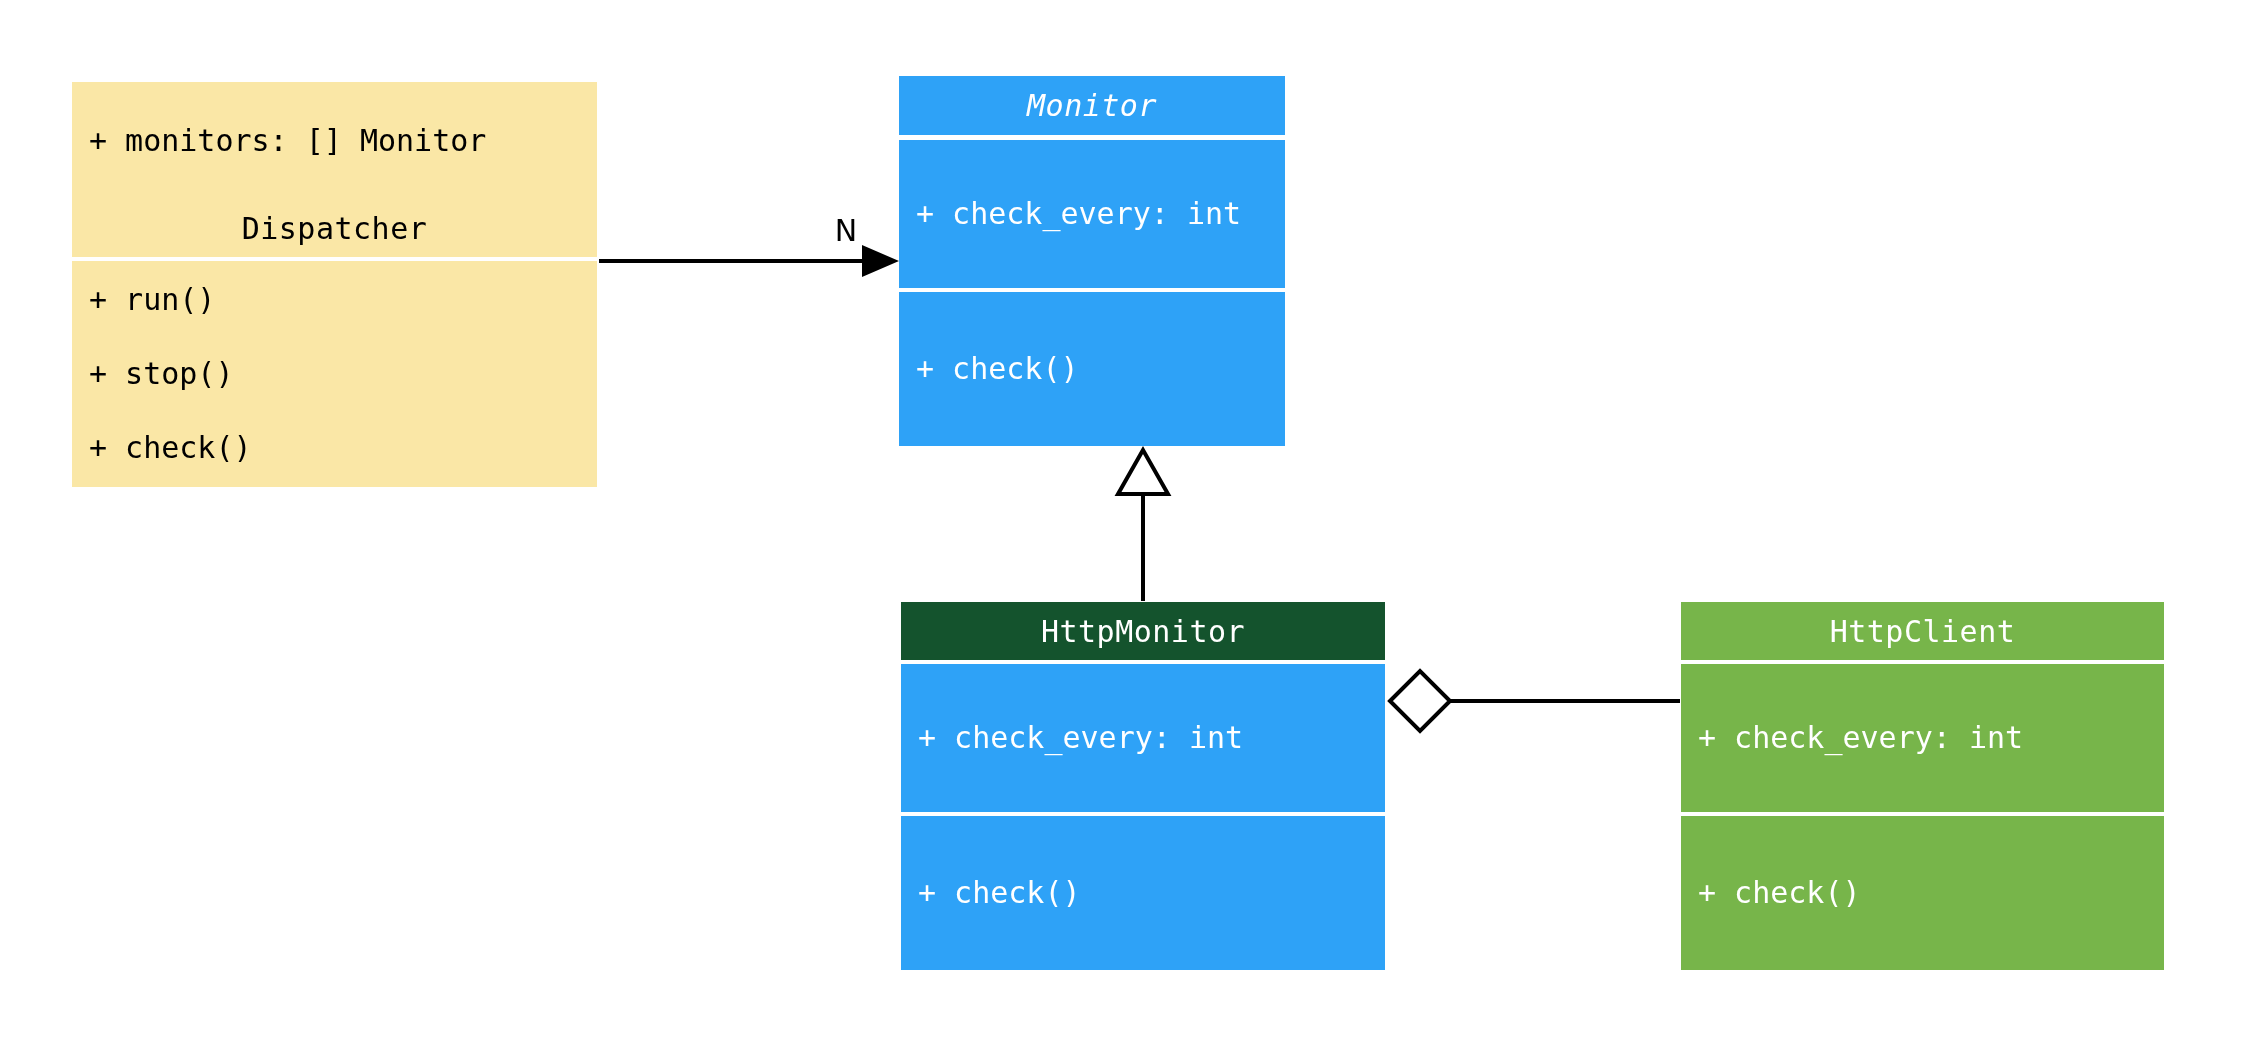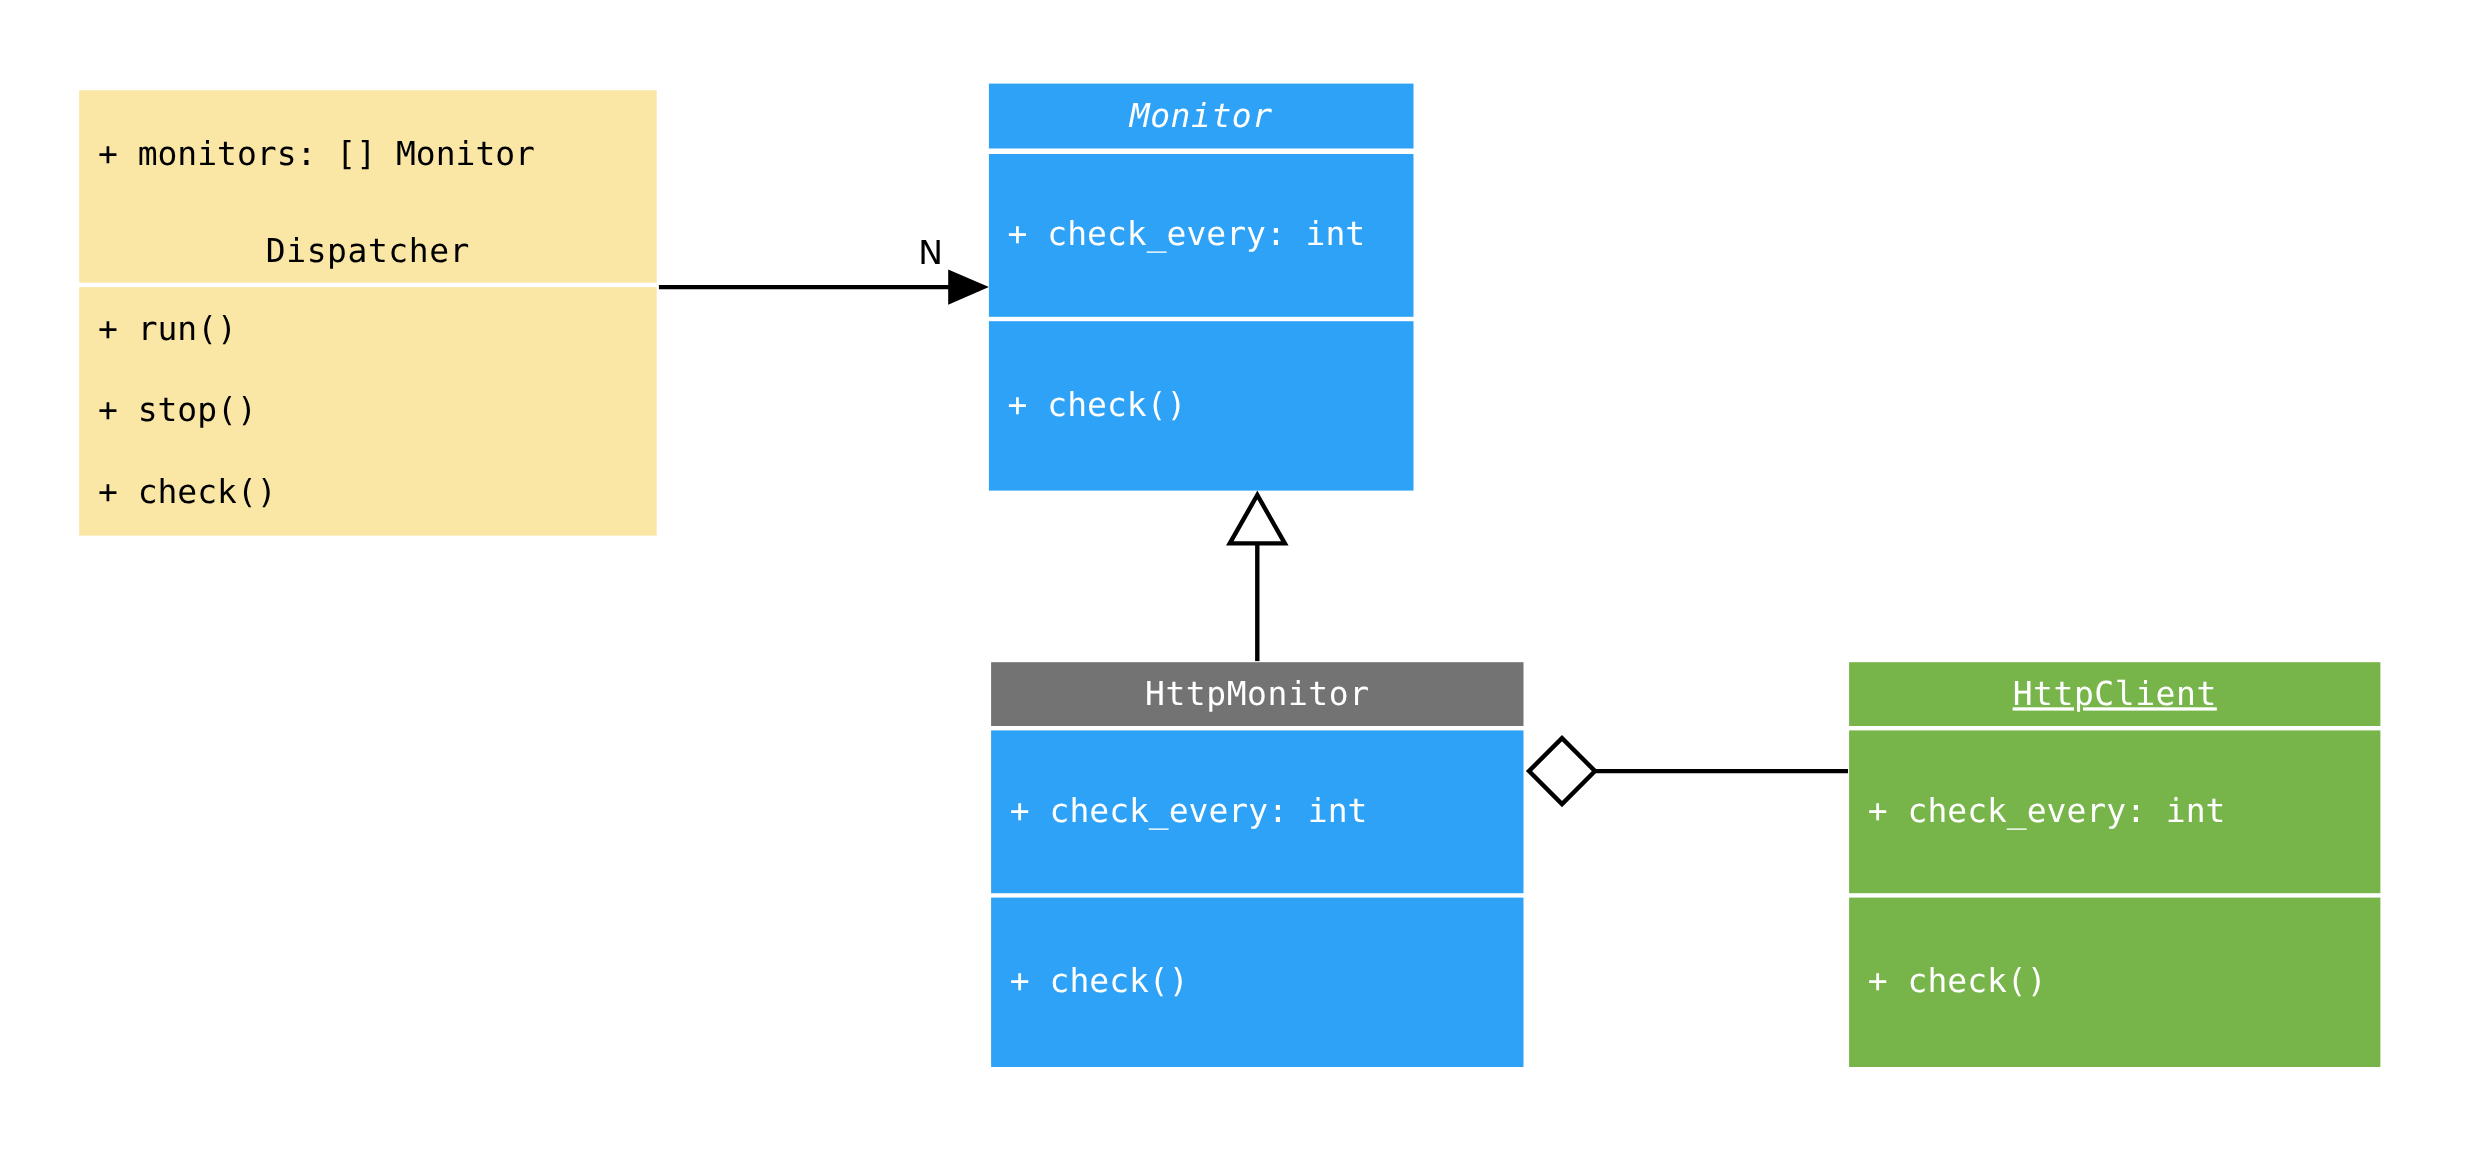--- a/index.html
+++ b/index.html
@@ -88,31 +88,31 @@
     <div class="sec title italic" style="height: 59px; background-color: rgb(46, 162, 247);">Monitor</div>
     <div class="sec members" style="height: 148px; margin-top: 5px; background-color: rgb(46, 162, 247);">
       <div class="member">+ check_every: int</div>
     </div>
     <div class="sec members" style="height: 154px; margin-top: 4px; background-color: rgb(46, 162, 247);">
       <div class="member">+ check()</div>
     </div>
   </div>
 
   <div class="uml-class" style="left: 901px; top: 602px; width: 484px; color: rgb(255, 255, 255);">
-    <div class="sec title" style="height: 58px; background-color: #737373;">HttpMonitor</div>
+    <div class="sec title" style="height: 58px; background-color: #14532d;">HttpMonitor</div>
     <div class="sec members" style="height: 148px; margin-top: 4px; background-color: rgb(46, 162, 247);">
       <div class="member">+ check_every: int</div>
     </div>
     <div class="sec members" style="height: 154px; margin-top: 4px; background-color: rgb(46, 162, 247);">
       <div class="member">+ check()</div>
     </div>
   </div>
 
   <div class="uml-class" style="left: 1681px; top: 602px; width: 483px; color: rgb(255, 255, 255);">
-    <div class="sec title" style="height: 58px; background-color: rgb(119, 181, 74); text-decoration: underline;">HttpClient</div>
+    <div class="sec title" style="height: 58px; background-color: rgb(119, 181, 74);">HttpClient</div>
     <div class="sec members" style="height: 148px; margin-top: 4px; background-color: rgb(119, 181, 74);">
       <div class="member">+ check_every: int</div>
     </div>
     <div class="sec members" style="height: 154px; margin-top: 4px; background-color: rgb(119, 181, 74);">
       <div class="member">+ check()</div>
     </div>
   </div>
 
 </div>
 

